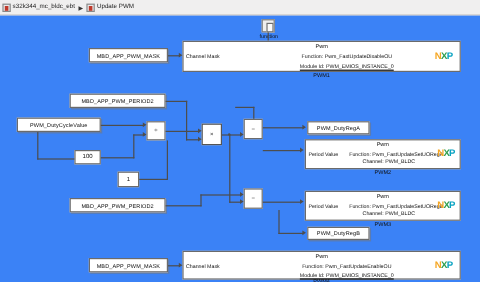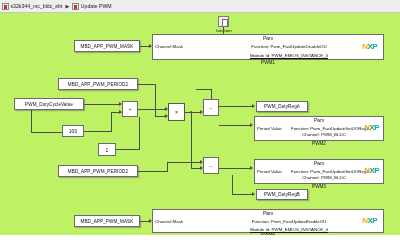--- a/index.html
+++ b/index.html
@@ -29,21 +29,21 @@
   .bc-icon::after{
     content:""; position:absolute; left:1px; top:1px; width:2.6px; height:4px;
     background:#c0392b;
   }
   .bc-text { margin-right:3px; }
   .bc-sep { margin:0 3px 0 0; font-size:5px; color:#333; }
 
   
   #canvas {
     position:absolute; left:0; top:13px; width:400px; height:222px;
-    background:#bef264;
+    background:#3b82f6;
   }
 
   
   .blk {
     position:absolute;
     background:#ffffff;
     border:1px solid #6b6b6b;
     font-size:4.6px;
     color:#111;
   }

